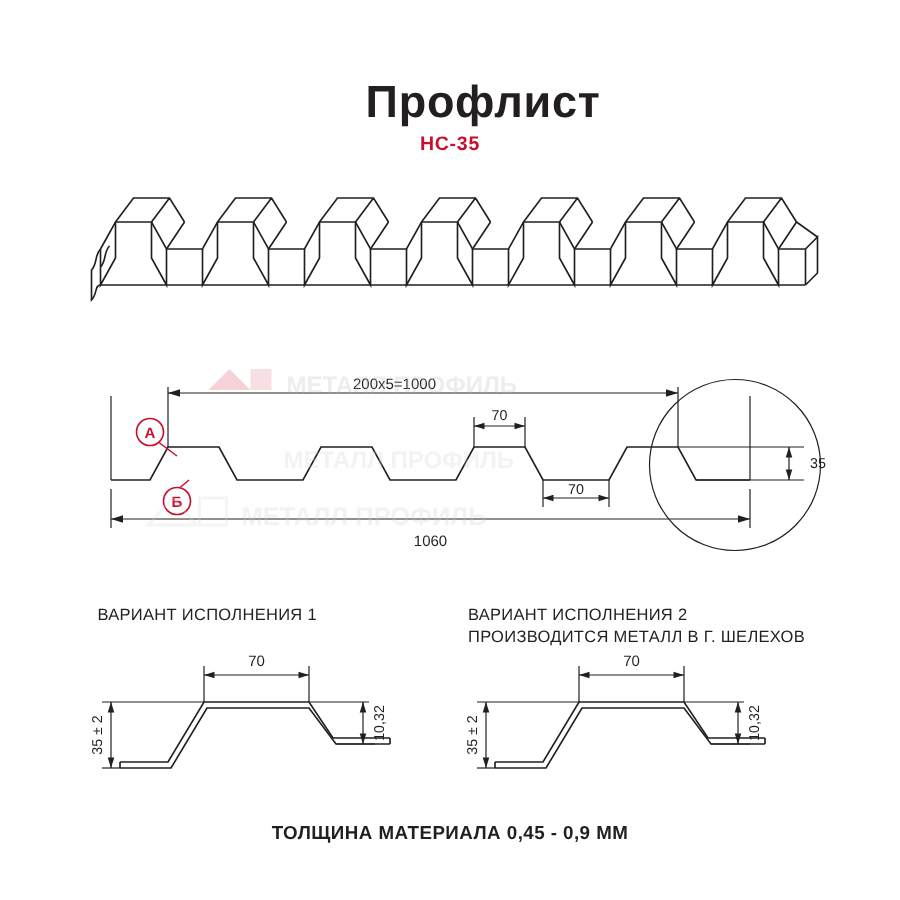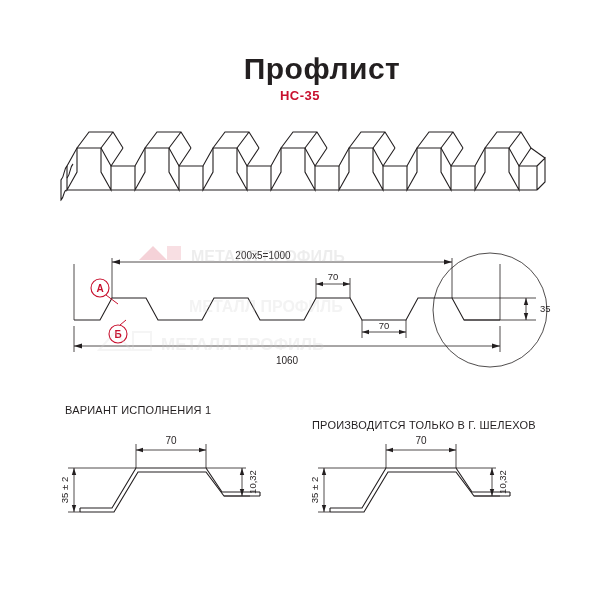--- a/index.html
+++ b/index.html
@@ -227,21 +227,22 @@
         <polygon points="182,66 179.8,59 184.2,59"></polygon>
         <polygon points="14,38 11.8,45 16.2,45"></polygon>
         <polygon points="14,82 11.8,75 16.2,75"></polygon>
       </g>
       <text class="txt-b" x="111" y="14" text-anchor="middle">70</text>
       <text class="txt" x="196" y="52" transform="rotate(-90 196,52)" text-anchor="middle">10,32</text>
       <text class="txt" x="8" y="60" transform="rotate(-90 8,60)" text-anchor="middle">35 ± 2</text>
     </svg>
   </div>
 
-  <div class="variant-label v2-label2">ПРОИЗВОДИТСЯ ТОЛЬКО В Г. ШЕЛЕХОВ</div>
+  <div class="variant-label v2-label">ВАРИАНТ ИСПОЛНЕНИЯ 2</div>
+  <div class="variant-label v2-label2">ПРОИЗВОДИТСЯ МЕТАЛЛ В Г. ШЕЛЕХОВ</div>
   <div class="variant-svg v2-svg">
     <svg width="230" height="90" viewBox="0 0 230 90">
       <g class="ln med">
         <path d="M20,78 L52,78 L76,38 L146,38 L162,62 L200,62"></path>
         <path d="M20,82 L54,82 L78,42 L146,42 L164,66 L200,66"></path>
         <path d="M20,78 L20,82 M200,62 L200,66"></path>
       </g>
       <g class="ln thin">
         <path d="M76,38 L76,14"></path>
         <path d="M146,38 L146,14"></path>
@@ -260,14 +261,15 @@
         <polygon points="182,66 179.8,59 184.2,59"></polygon>
         <polygon points="14,38 11.8,45 16.2,45"></polygon>
         <polygon points="14,82 11.8,75 16.2,75"></polygon>
       </g>
       <text class="txt-b" x="111" y="14" text-anchor="middle">70</text>
       <text class="txt" x="196" y="52" transform="rotate(-90 196,52)" text-anchor="middle">10,32</text>
       <text class="txt" x="8" y="60" transform="rotate(-90 8,60)" text-anchor="middle">35 ± 2</text>
     </svg>
   </div>
 
+  <div class="footer">ТОЛЩИНА МАТЕРИАЛА 0,45 - 0,9 ММ</div>
 
 </div>
 
 </body></html>

